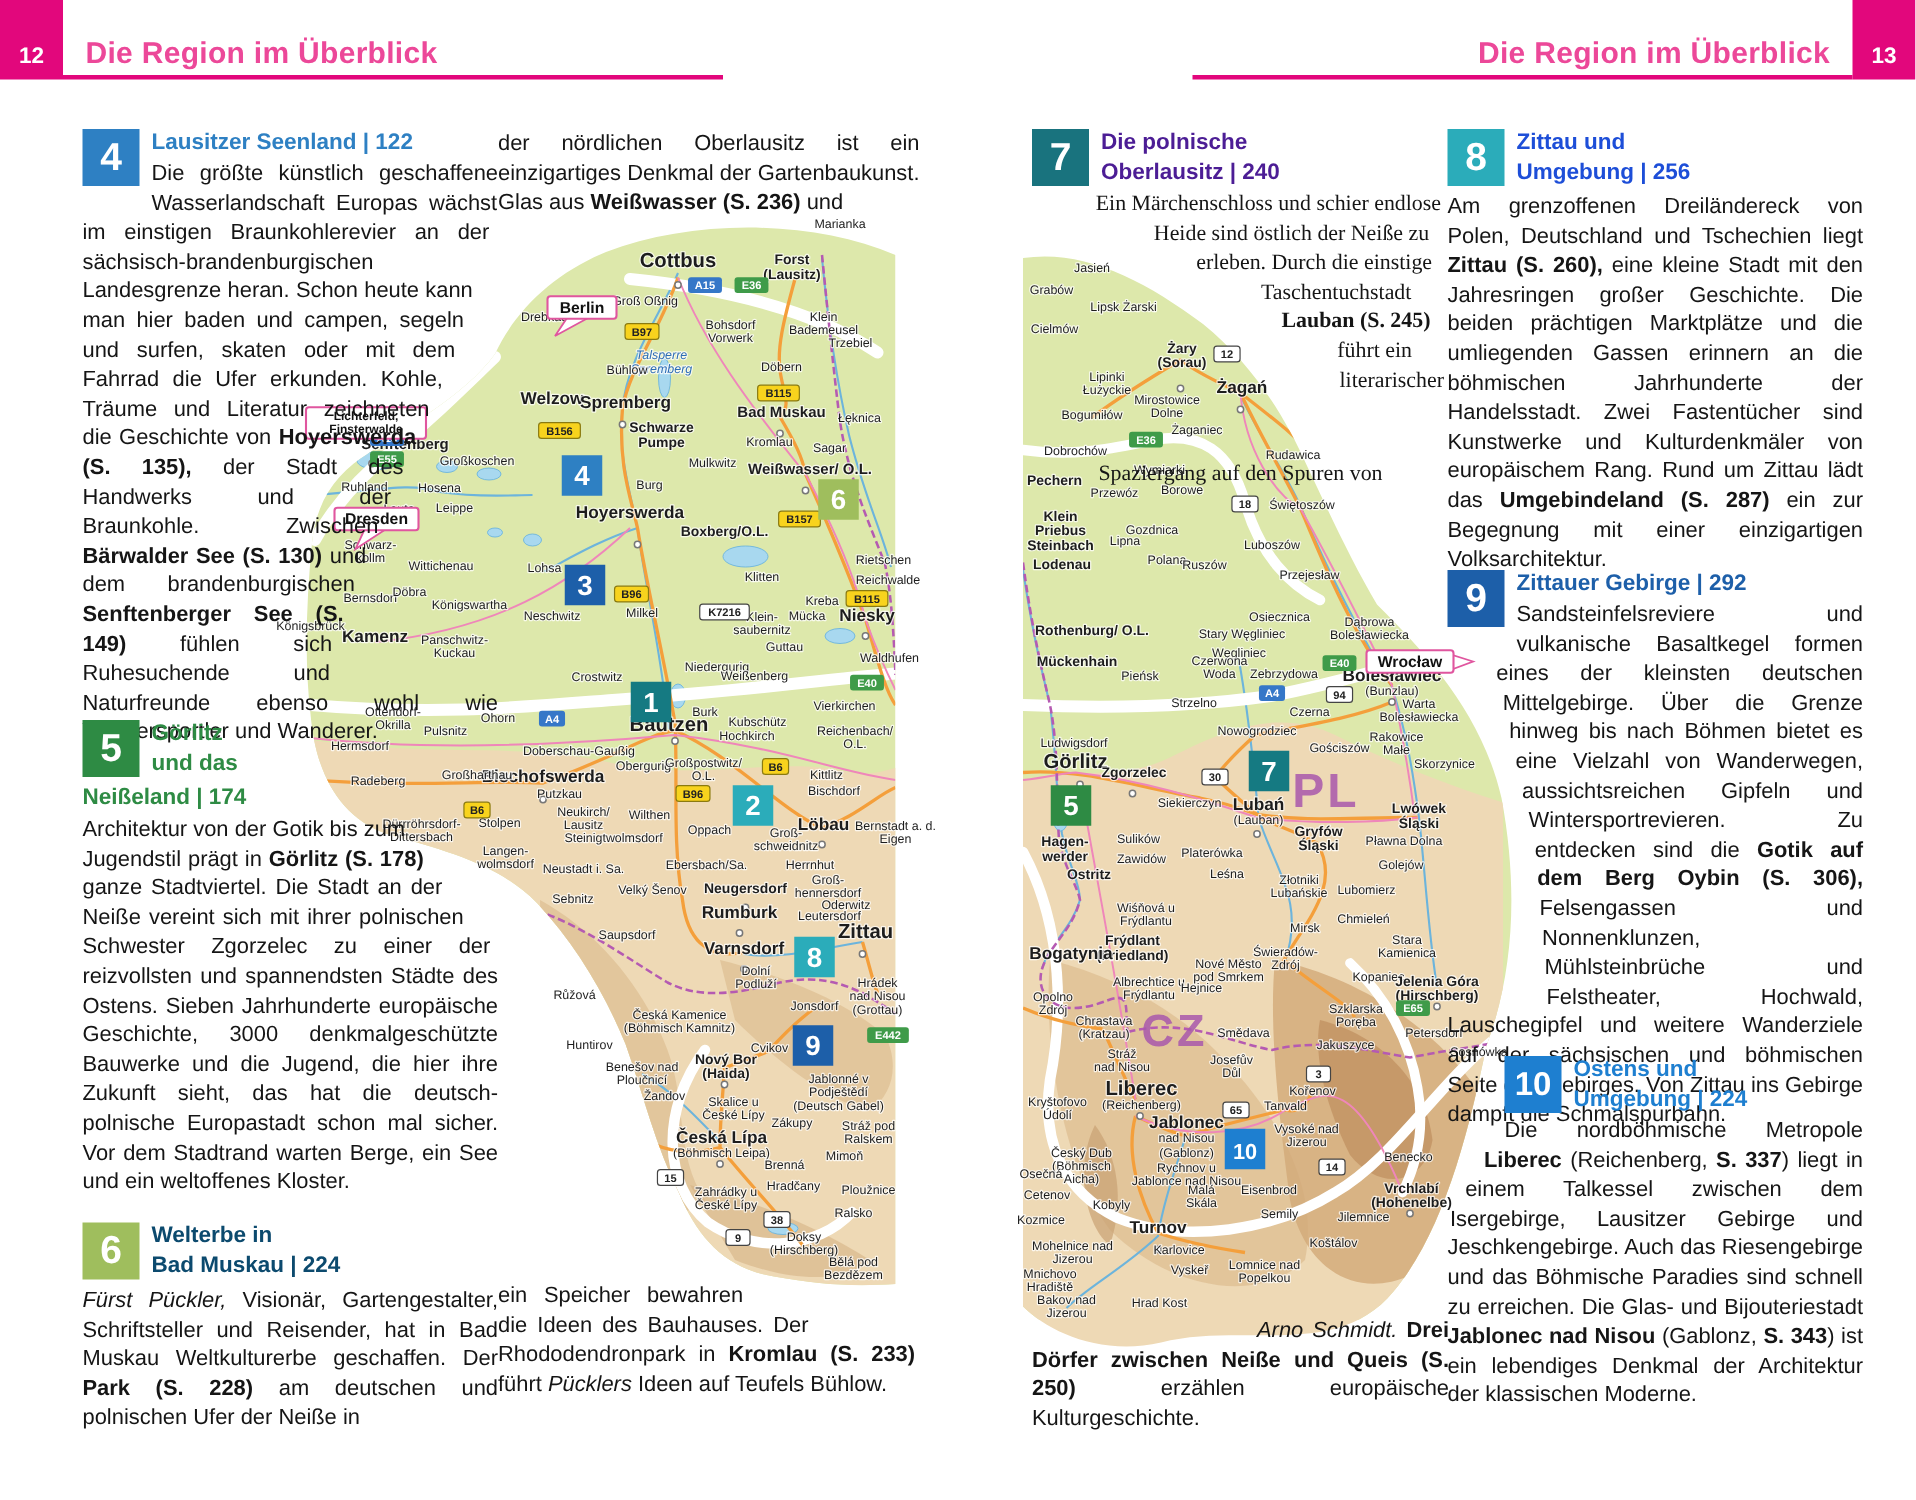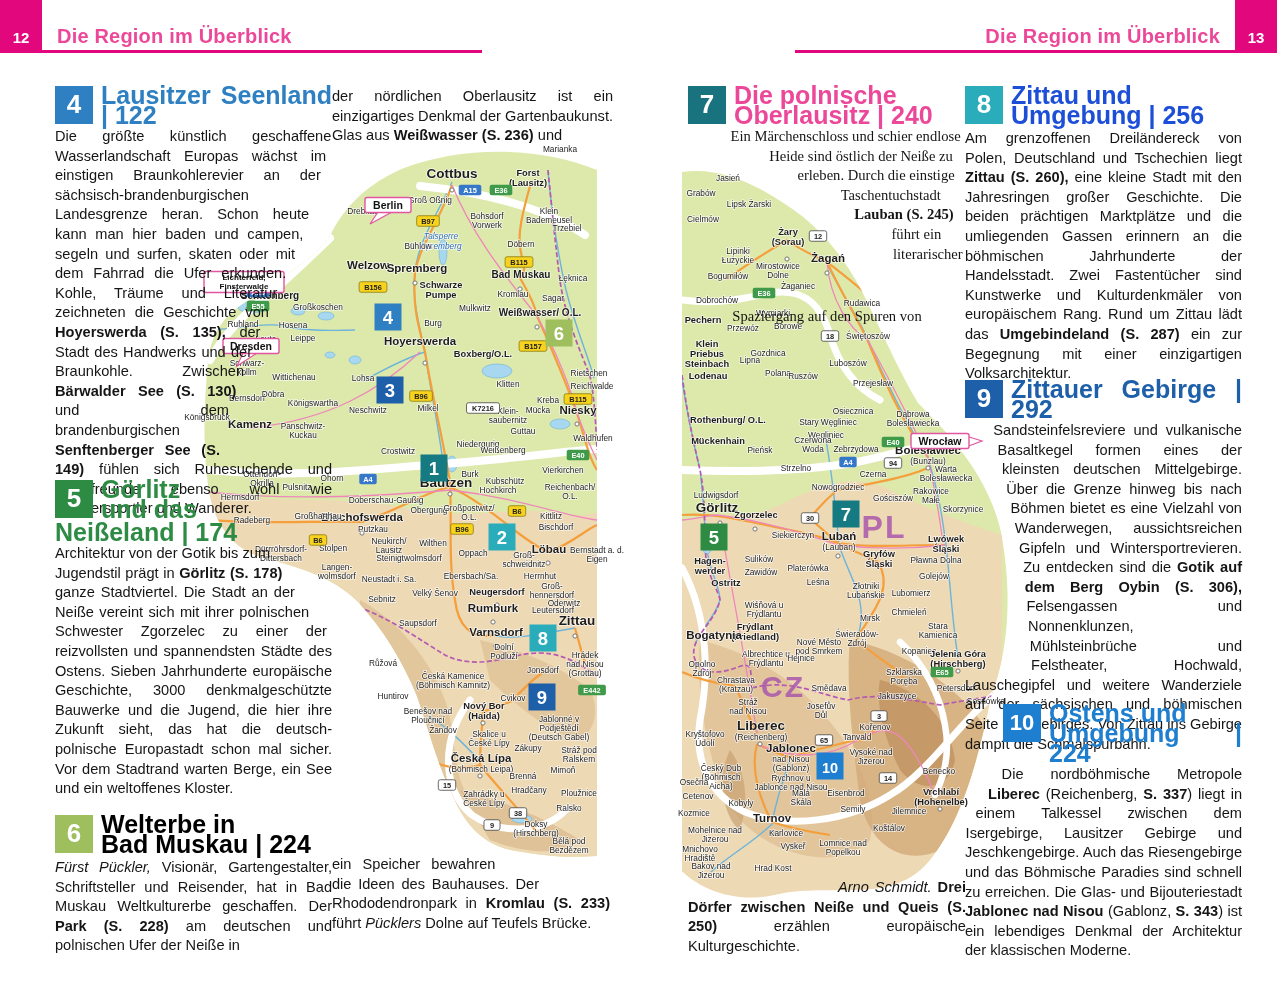--- a/index.html
+++ b/index.html
@@ -13,27 +13,27 @@
   .pgtitle{position:absolute;top:25px;font-size:20px;font-weight:bold;color:#ec4899;letter-spacing:.2px;}
   #pgtitleL{left:57px;} #pgtitleR{right:57px;}
   .rule{position:absolute;top:50px;height:3px;background:#e2077c;width:440px;}
   #ruleL{left:42px;} #ruleR{right:42px;}
   
   .sec{position:absolute;font-size:14.6px;line-height:19.6px;text-align:justify;}
   .sec p{margin:0;padding-top:2px;}
   .numbox{float:left;width:38px;height:38px;color:#fff;font-weight:bold;font-size:26px;
           display:flex;align-items:center;justify-content:center;margin:2px 8px 3px 0;}
   .numbox.n10{font-size:22px;}
-  .ht{font-weight:bold;font-size:25px;line-height:20px;padding-top:1px;}
+  .ht{font-weight:bold;font-size:15px;line-height:20px;padding-top:1px;}
   .b{font-weight:bold;} .i{font-style:italic;}
   .shp{pointer-events:none;}
   .bg4{background:#2e80c3;} .tx4{color:#2e80c3;}
   .bg5{background:#2e8b44;} .tx5{color:#2e8b44;}
-  .bg6{background:#9fbe5d;} .tx6{color:#000000;}
-  .bg7{background:#19737e;} .tx7{color:#ec4899;}
+  .bg6{background:#9fbe5d;} .tx6{color:#0c4a6e;}
+  .bg7{background:#19737e;} .tx7{color:#4c1d95;}
   .bg8{background:#2bacba;} .tx8{color:#1d4ed8;}
   .bg9{background:#1d5fa9;} .tx9{color:#1d5fa9;}
   .bg10{background:#1e7fd0;} .tx10{color:#1e7fd0;}
   .ar{text-align:center;font-family:Liberation Serif, serif;}
   #map{position:absolute;left:0;top:0;}
   #map text{font-family:"Liberation Sans",sans-serif;paint-order:stroke;stroke:rgba(255,255,255,.75);
             stroke-width:1.6px;stroke-linejoin:round;}
   #map .nostroke{stroke:none;}
 </style>
 </head>
@@ -634,21 +634,21 @@
   <div class="ht tx6"><span>Welterbe in</span><br><span>Bad Muskau | 224</span></div>
   <p style="clear:left"><span class="i">Fürst Pückler,</span><span> Visionär, Gartengestalter, Schriftsteller und Reisender, hat in Bad Muskau Weltkulturerbe geschaffen. Der </span><span class="b">Park (S. 228)</span><span> am deutschen und polnischen Ufer der Neiße in</span></p>
 </div>
 
 <div class="sec" style="left:332px;top:85px;width:281px">
   <p><span>der nördlichen Oberlausitz ist ein einzigartiges Denkmal der Gartenbaukunst. Glas aus </span><span class="b">Weißwasser (S. 236)</span><span> und</span></p>
 </div>
 
 <div class="sec" style="left:332px;top:853px;width:281px">
   <div class="shp" style="float:right;width:118px;height:42px;shape-outside:polygon(0px 0px,118px 0px,118px 42px,2px 10px);"></div>
-  <p><span>ein Speicher bewahren die Ideen des Bauhauses. Der Rhododendronpark in </span><span class="b">Kromlau (S. 233)</span><span> führt </span><span class="i">Pücklers</span><span> Dolne auf Teufels Brücke.</span></p>
+  <p><span>ein Speicher bewahren die Ideen des Bauhauses. Der Rhododendronpark in </span><span class="b">Kromlau (S. 233)</span><span> führt </span><span class="i">Pücklers</span><span> Ideen auf Teufels Bühlow.</span></p>
 </div>
 
 <div class="sec" style="left:688px;top:84px;width:278px">
   <div class="numbox bg7">7</div>
   <div class="ht tx7"><span>Die polnische</span><br><span>Oberlausitz | 240</span></div>
   <div class="shp" style="float:left;clear:left;width:235px;height:180px;margin-top:2px;shape-outside:polygon(0px 0px,38px 20px,85px 50px,130px 80px,170px 110px,205px 140px,232px 168px,235px 180px,0px 180px);"></div>
   <p class="ar"><span>Ein Märchenschloss und schier endlose Heide sind östlich der Neiße zu erleben. Durch die einstige Taschentuchstadt </span><span class="b">Lauban (S. 245)</span><span> führt ein literarischer Spaziergang auf den Spuren von</span></p>
 </div>
 
 <div class="sec" style="left:688px;top:876px;width:278px">

